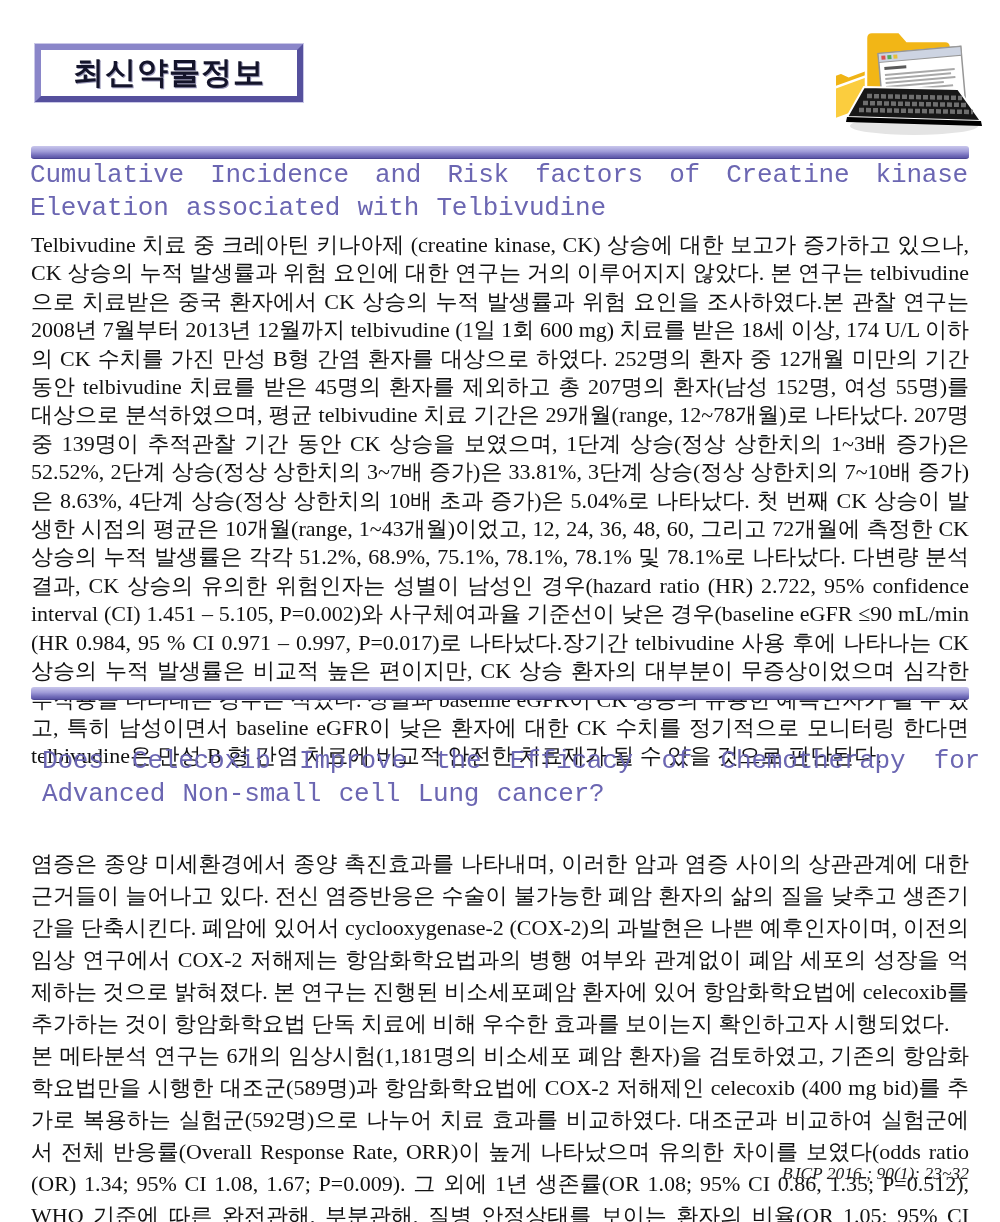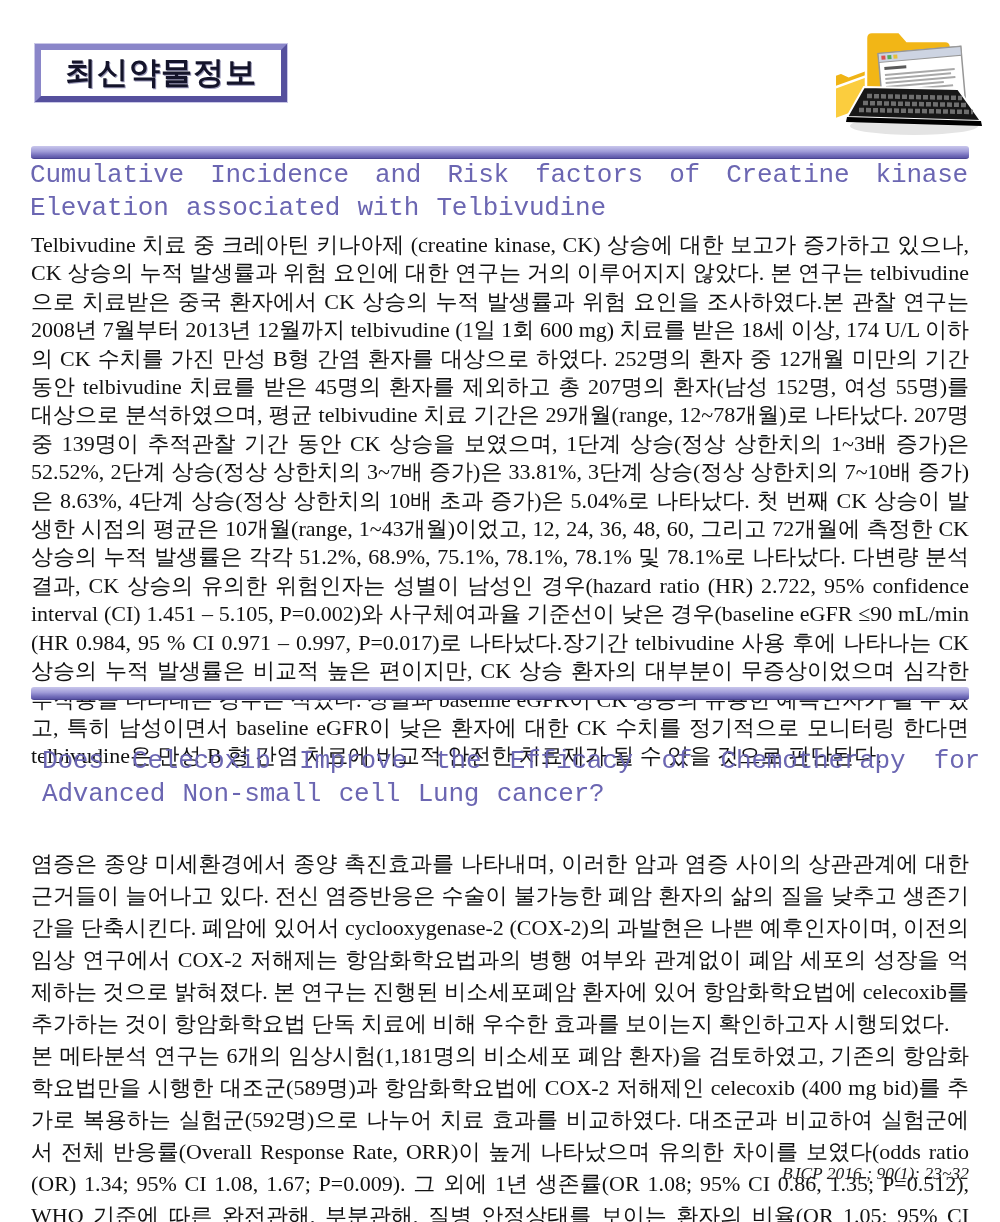--- a/index.html
+++ b/index.html
@@ -13,21 +13,21 @@
 
   
   .badge {
     position:absolute; left:35px; top:44px;
     display:inline-block;
     background:#ffffff;
     border:6px solid #6e69b6;
     border-top-color:#8a86c9; border-left-color:#8a86c9;
     border-right-color:#55509d; border-bottom-color:#55509d;
     box-shadow:0 0 0 1px #c9c7e6;
-    padding:5px 24px;
+    padding:5px 32px;
   }
   .badge-text {
     font-family:"Liberation Sans","DejaVu Sans",sans-serif;
     font-weight:bold; font-size:31px; line-height:36px;
     letter-spacing:1px; color:#14142a;
     text-shadow:1px 1px 0 #9a98b8;
     white-space:nowrap;
   }
   .clipart { position:absolute; top:26px; right:14px; width:150px; height:112px; }
 

